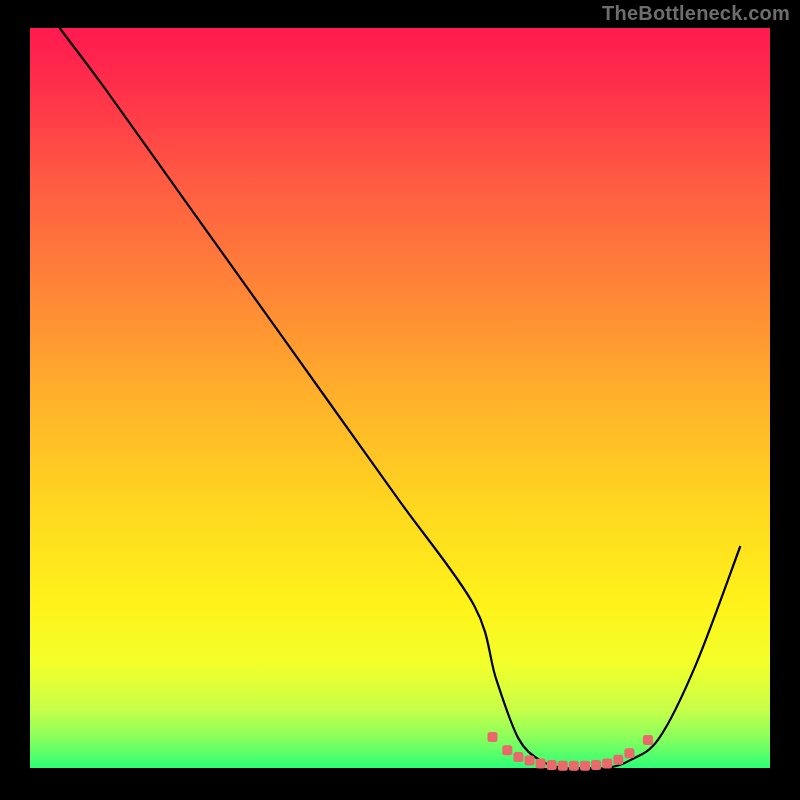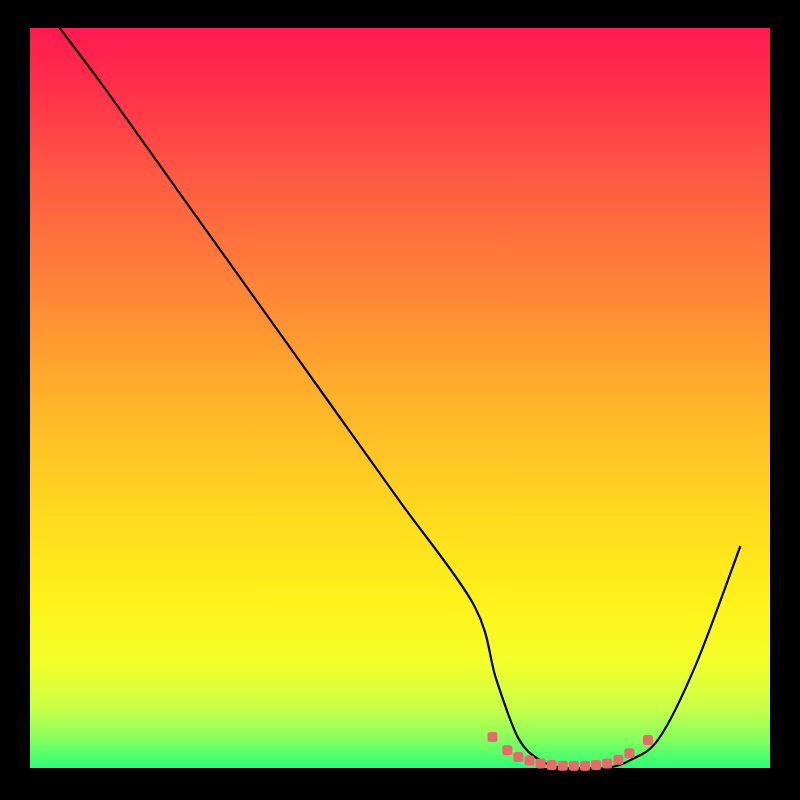--- a/index.html
+++ b/index.html
@@ -27,20 +27,21 @@
     z-index: 5;
   }
   svg {
     display: block;
   }
 </style>
 </head>
 <body>
 
 <div class="chart-wrap">
+  <div class="watermark">TheBottleneck.com</div>
 
   <svg id="chart-svg" width="800" height="800">
     <defs>
       <linearGradient id="bg-grad" x1="0" y1="0" x2="0" y2="1">
           <stop offset="0%" stop-color="#ff1a50"></stop>
           <stop offset="8%" stop-color="#ff2f4a"></stop>
           <stop offset="20%" stop-color="#ff5943"></stop>
           <stop offset="35%" stop-color="#ff8437"></stop>
           <stop offset="50%" stop-color="#ffb12a"></stop>
           <stop offset="65%" stop-color="#ffd81f"></stop>

